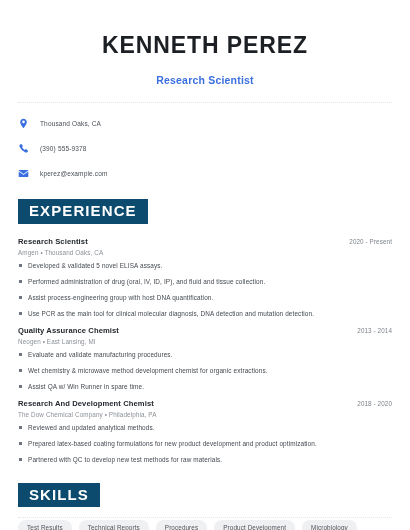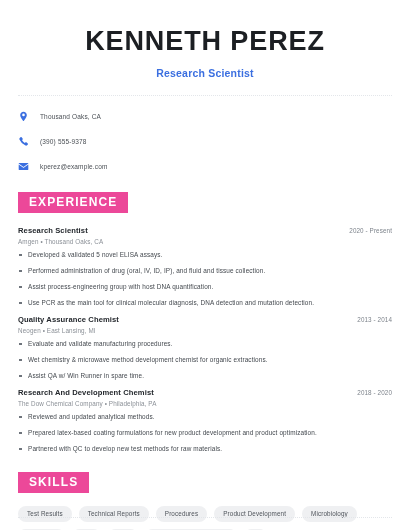--- a/index.html
+++ b/index.html
@@ -22,26 +22,26 @@
     padding: 0 18px;
     position: relative;
   }
 
   
   .header {
     padding-top: 16px;
     text-align: center;
   }
   .full-name {
-    font-size: 27px;
+    font-size: 23px;
     font-weight: bold;
     letter-spacing: 0.9px;
     color: #1c1f23;
     line-height: 1.15;
-    margin: 10px;
+    margin: 16px;
   }
   .job-title {
     font-size: 10.5px;
     font-weight: bold;
     color: #3b6fe0;
     letter-spacing: 0.2px;
     margin-top: 5px;
   }
 
   .divider {
@@ -80,23 +80,23 @@
   .contact-icon svg { display: block; }
   .contact-text {
     font-size: 6.5px;
     color: #4a4f55;
     letter-spacing: 0.15px;
   }
 
   
   .section-badge {
     display: inline-block;
-    background: #ec4899;
+    background: #0c4a6e;
     color: #ffffff;
-    font-size: 12px;
+    font-size: 15px;
     font-weight: bold;
     letter-spacing: 1.1px;
     padding: 4px 11px 4px 11px;
     line-height: 1.1;
   }
   .section-experience { margin-top: 18px; }
   .section-skills { margin-top: 19px; }
 
   
   .entries { margin-top: 13px; }

